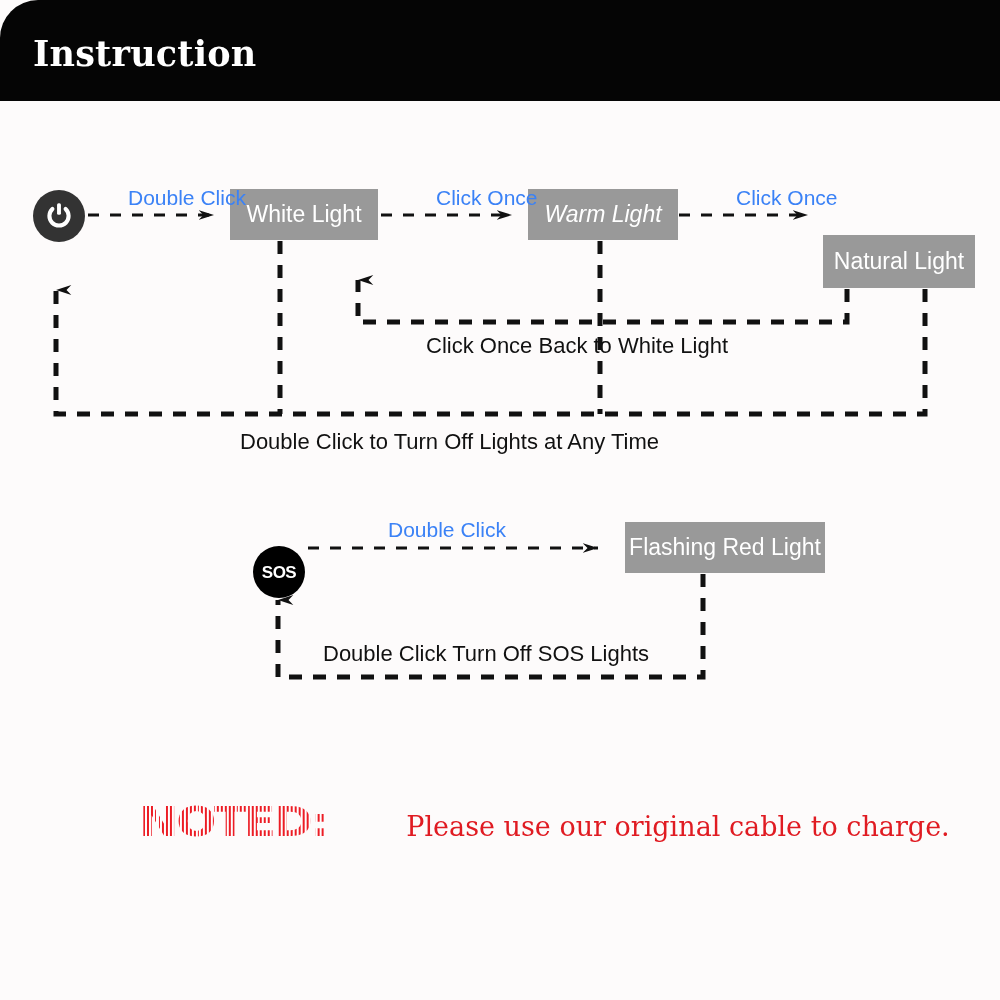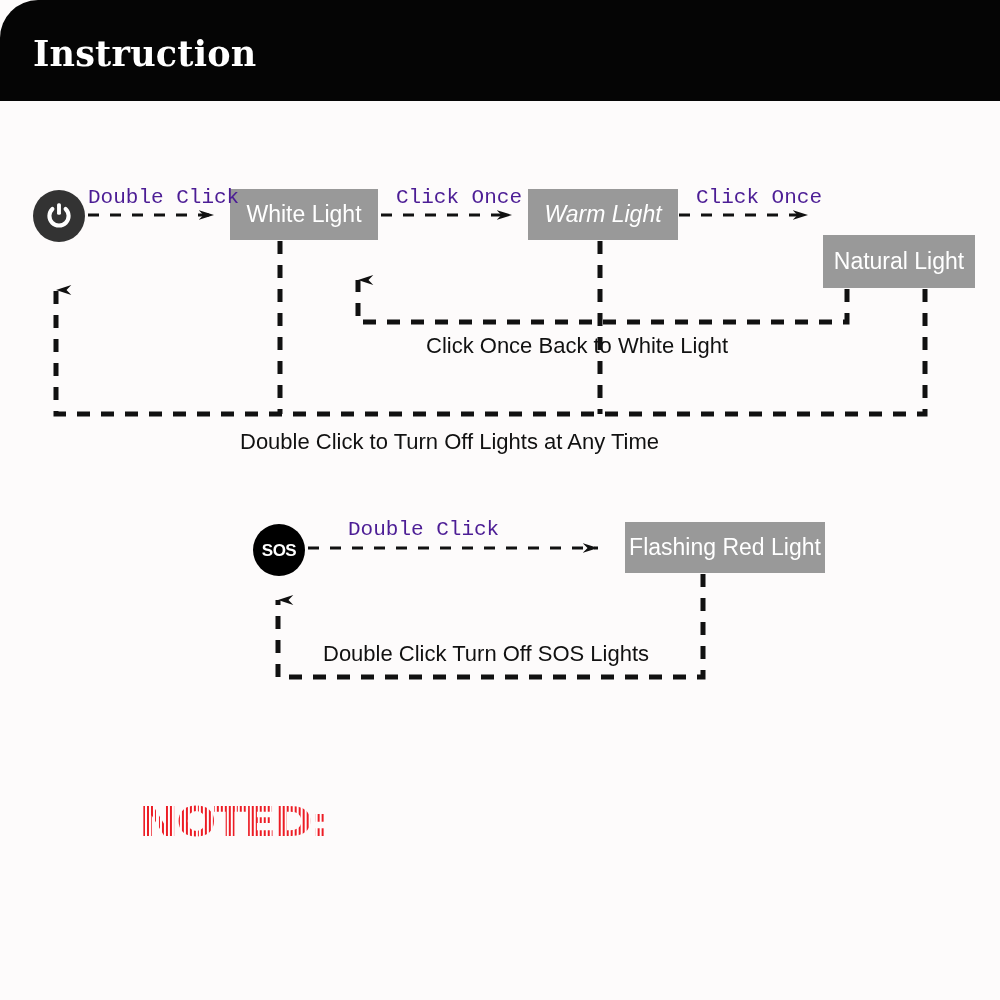--- a/index.html
+++ b/index.html
@@ -73,41 +73,42 @@
     display: flex;
     align-items: center;
     justify-content: center;
   }
   #btn-power {
     left: 33px; top: 190px;
     width: 52px; height: 52px;
     background: #333333;
   }
   #btn-sos {
-    left: 253px; top: 524px;
+    left: 253px; top: 546px;
     width: 52px; height: 52px;
     background: #000000;
   }
   #sos-label {
     color: #ffffff;
     font-family: "Liberation Sans", sans-serif;
     font-weight: bold;
     font-size: 17px;
     letter-spacing: -0.5px;
     line-height: 1;
   }
 
   
   .edge-label {
     position: absolute;
-    font-family: Liberation Mono, monospace;
+    font-family: Liberation Sans, sans-serif;
     font-size: 21px;
-    color: #4c1d95;
-    white-space: nowrap;
-    line-height: 1;
+    color: #3b82f6;
+    white-space: nowrap;
+    line-height: 1;
+    margin-left: 40px;
   }
   .caption {
     position: absolute;
     font-family: "Liberation Sans", sans-serif;
     font-size: 22px;
     color: #111111;
     white-space: nowrap;
     line-height: 1;
   }
   #lbl-double-click  { left: 88px;  top: 187px; }
@@ -224,15 +225,16 @@
   <div class="edge-label" id="lbl-sos-double">Double  Click</div>
 
   <div class="caption" id="cap-back-white">Click Once Back to White Light</div>
 
   <div class="caption" id="cap-turn-off-all">Double Click to Turn Off Lights at Any Time</div>
 
   <div class="caption" id="cap-turn-off-sos">Double Click Turn Off SOS Lights</div>
 
   <div id="noted-row">
     <span id="noted-word">NOTED:</span>
+    <span id="noted-text">Please use our original cable to charge.</span>
   </div>
 
 </div>
 
 </body></html>

